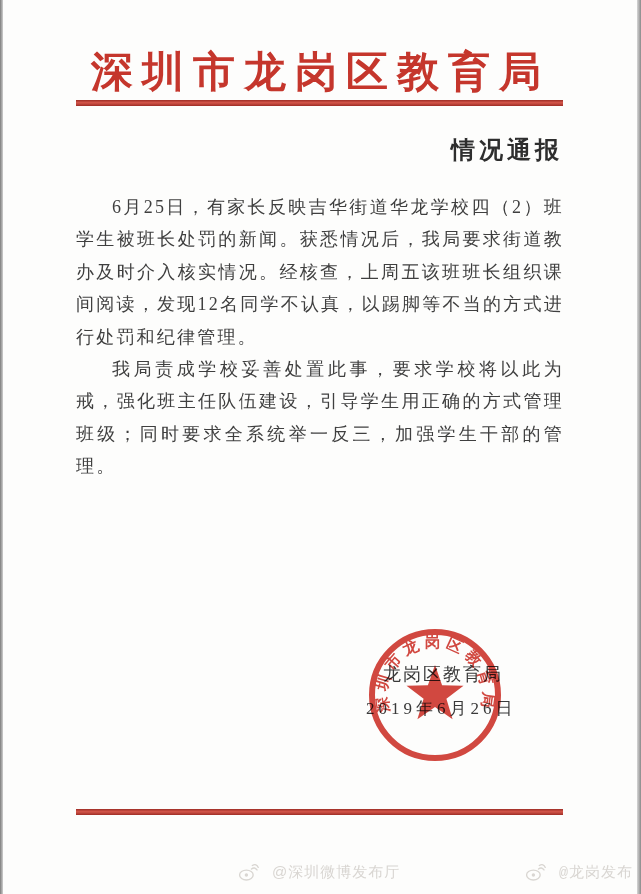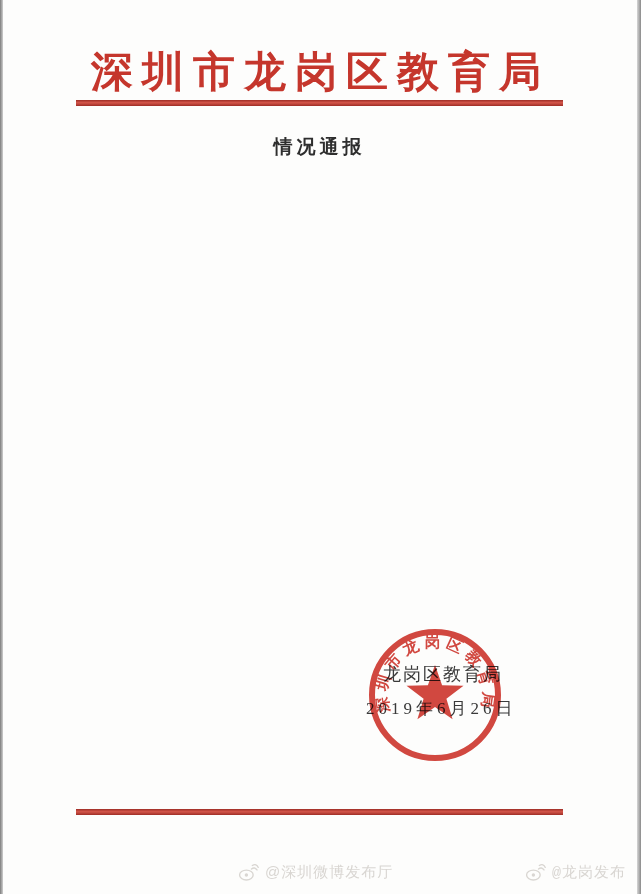--- a/index.html
+++ b/index.html
@@ -22,22 +22,22 @@
   .org-name{
     position:absolute;top:44px;left:0;width:100%;text-align:center;
     font-size:42px;font-weight:700;letter-spacing:9px;color:var(--header-red);
     white-space:nowrap;
   }
   .red-line{position:absolute;left:76px;width:487px;height:6px;
     background:linear-gradient(to bottom,#9e2d26 0%,#d4564a 45%,#9e2d26 100%);}
   .red-line.top{top:100px;}
   .red-line.bottom{top:809px;}
   .doc-title{
-    position:absolute;top:134px;left:76px;width:487px;text-align:center;
-    font-size:19px;font-weight:700;letter-spacing:4px;color:#2e2e2e;
+    position:absolute;top:134px;left:76px;width:487px;text-align:right;
+    font-size:24px;font-weight:700;letter-spacing:4px;color:#2e2e2e;
     font-family:"Liberation Sans","DejaVu Sans",sans-serif;
   }
   .doc-body{
     position:absolute;top:191px;left:76px;width:488px;
     font-size:18px;line-height:32.4px;letter-spacing:2.2px;
     color:var(--body-text);text-align:justify;
   }
   .doc-body p{margin:0;text-indent:2em;}
   .signature{
     position:absolute;top:662px;left:383px;
@@ -45,21 +45,21 @@
   }
   .doc-date{
     position:absolute;top:697px;left:366px;
     font-size:17px;letter-spacing:4px;color:#3a3a3a;white-space:nowrap;
   }
   .seal{
     position:absolute;left:360px;top:620px;width:150px;height:150px;
     mix-blend-mode:multiply;opacity:.92;
   }
   .watermark{
-    position:absolute;top:863px;display:flex;align-items:center;gap:6px;
+    position:absolute;top:863px;display:flex;align-items:center;gap:13px;
     color:var(--watermark-gray);font-size:15px;letter-spacing:1px;
     font-family:"Liberation Sans","DejaVu Sans",sans-serif;white-space:nowrap;
   }
   .watermark.center{left:238px;}
   .watermark.right{left:525px;font-family:Liberation Mono, monospace;}
   .watermark svg{display:block;}
 </style>
 </head>
 <body>
 
@@ -68,20 +68,22 @@
   <div class="photo-edge-left"></div>
   <div class="photo-edge-right"></div>
 
   <div class="org-name">深圳市龙岗区教育局</div>
 
   <div class="red-line top"></div>
 
   <div class="doc-title">情况通报</div>
 
   <div class="doc-body">
+    <p>6月25日，有家长反映吉华街道华龙学校四（2）班学生被班长处罚的新闻。获悉情况后，我局要求街道教办及时介入核实情况。经核查，上周五该班班长组织课间阅读，发现12名同学不认真，以踢脚等不当的方式进行处罚和纪律管理。</p>
+    <p>我局责成学校妥善处置此事，要求学校将以此为戒，强化班主任队伍建设，引导学生用正确的方式管理班级；同时要求全系统举一反三，加强学生干部的管理。</p>
   </div>
 
   <div class="signature">龙岗区教育局</div>
 
   <div class="doc-date">2019年6月26日</div>
 
   <svg class="seal" viewBox="0 0 150 150" xmlns="http://www.w3.org/2000/svg">
     <circle cx="75" cy="75" r="63" fill="none" stroke="var(--seal-red)" stroke-width="6"></circle>
     <polygon fill="var(--seal-red)" points="75,45 82.1,65.3 103.5,65.7 86.4,78.7 92.6,99.3 75,87 57.4,99.3 63.6,78.7 46.5,65.7 67.9,65.3"></polygon>
     <defs>

